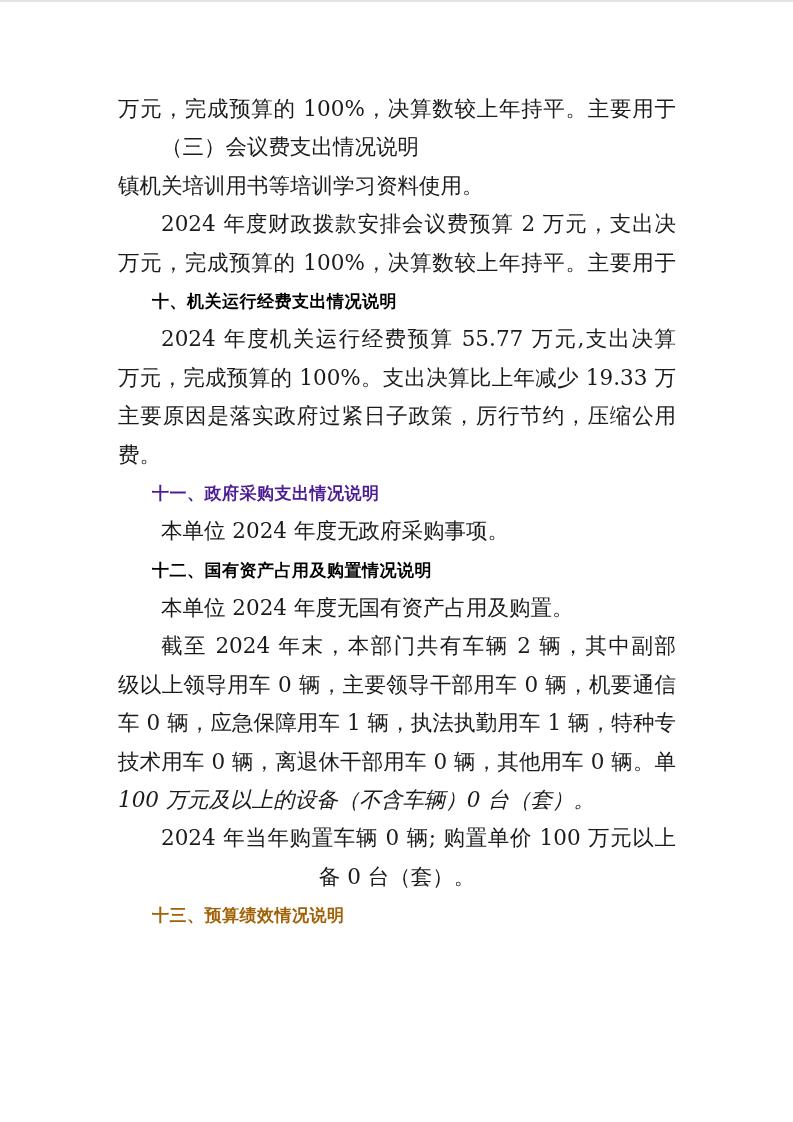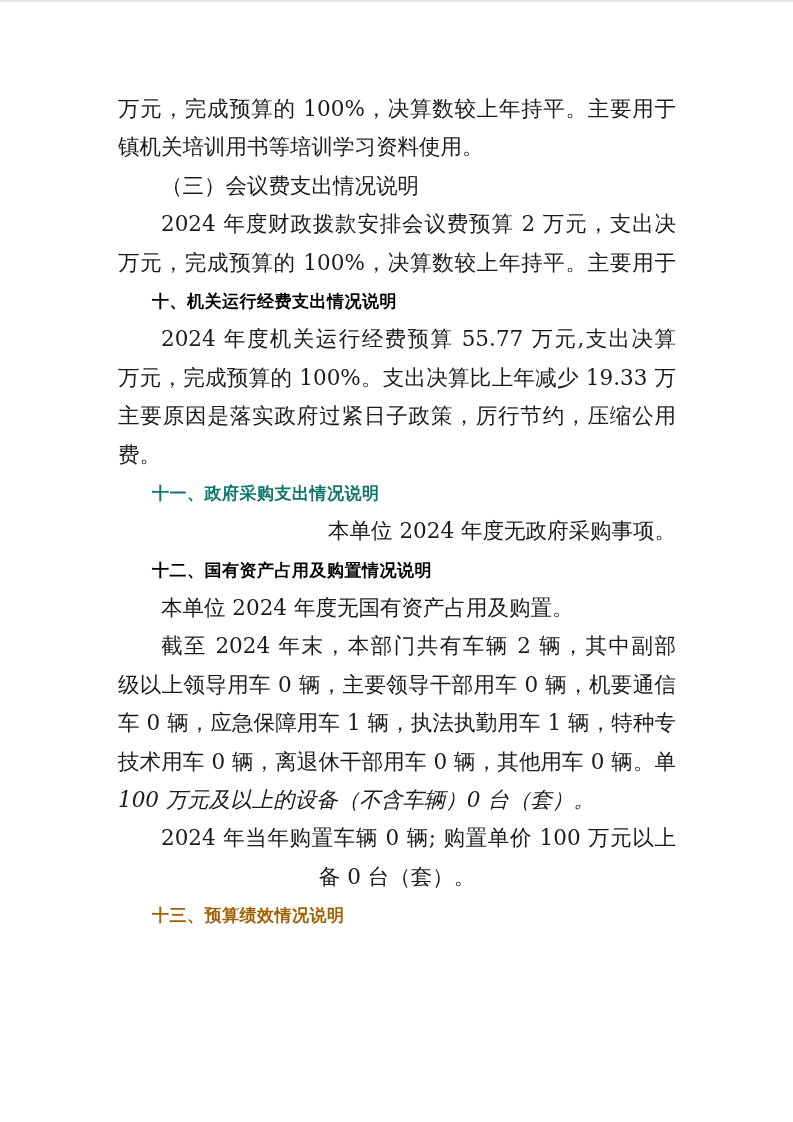--- a/index.html
+++ b/index.html
@@ -55,31 +55,31 @@
     letter-spacing: 0.5px;
   }
 </style>
 </head>
 <body>
 
 <div class="page" style="background: rgb(255, 255, 255);">
   <div class="top-edge"></div>
   <div class="content" id="doc-content">
       <div class="line fill" style="color: rgb(27, 27, 27);">万元，完成预算的 100%，决算数较上年持平。主要用于购买</div>
+      <div class="line indent" style="color: rgb(27, 27, 27);">（三）会议费支出情况说明</div>
       <div class="line" style="color: rgb(27, 27, 27);">镇机关培训用书等培训学习资料使用。</div>
-      <div class="line indent" style="color: rgb(27, 27, 27);">（三）会议费支出情况说明</div>
       <div class="line indent fill" style="color: rgb(27, 27, 27);">2024 年度财政拨款安排会议费预算 2 万元，支出决算 2</div>
       <div class="line fill" style="color: rgb(27, 27, 27);">万元，完成预算的 100%，决算数较上年持平。主要用于召开</div>
       <div class="line heading indent" style="color: rgb(0, 0, 0);">十、机关运行经费支出情况说明</div>
       <div class="line indent fill" style="color: rgb(27, 27, 27);">2024 年度机关运行经费预算 55.77 万元,支出决算 55.77</div>
       <div class="line fill" style="color: rgb(27, 27, 27);">万元，完成预算的 100%。支出决算比上年减少 19.33 万元，</div>
       <div class="line fill" style="color: rgb(27, 27, 27);">主要原因是落实政府过紧日子政策，厉行节约，压缩公用经</div>
       <div class="line" style="color: rgb(27, 27, 27);">费。</div>
-      <div class="line heading indent" style="color: #0f766e;">十一、政府采购支出情况说明</div>
-      <div class="line indent" style="color: rgb(27, 27, 27); text-align: right;">本单位 2024 年度无政府采购事项。</div>
+      <div class="line heading indent" style="color: #4c1d95;">十一、政府采购支出情况说明</div>
+      <div class="line indent" style="color: rgb(27, 27, 27);">本单位 2024 年度无政府采购事项。</div>
       <div class="line heading indent" style="color: rgb(0, 0, 0);">十二、国有资产占用及购置情况说明</div>
       <div class="line indent" style="color: rgb(27, 27, 27);">本单位 2024 年度无国有资产占用及购置。</div>
       <div class="line indent fill" style="color: rgb(27, 27, 27);">截至 2024 年末，本部门共有车辆 2 辆，其中副部（省）</div>
       <div class="line fill" style="color: rgb(27, 27, 27);">级以上领导用车 0 辆，主要领导干部用车 0 辆，机要通信用</div>
       <div class="line fill" style="color: rgb(27, 27, 27);">车 0 辆，应急保障用车 1 辆，执法执勤用车 1 辆，特种专业</div>
       <div class="line fill" style="color: rgb(27, 27, 27);">技术用车 0 辆，离退休干部用车 0 辆，其他用车 0 辆。单价</div>
       <div class="line" style="color: rgb(27, 27, 27); font-style: italic;">100 万元及以上的设备（不含车辆）0 台（套）。</div>
       <div class="line indent fill" style="color: rgb(27, 27, 27);">2024 年当年购置车辆 0 辆; 购置单价 100 万元以上的设</div>
       <div class="line" style="color: rgb(27, 27, 27); text-align: center;">备 0 台（套）。</div>
       <div class="line heading indent" style="color: #a16207;">十三、预算绩效情况说明</div>

